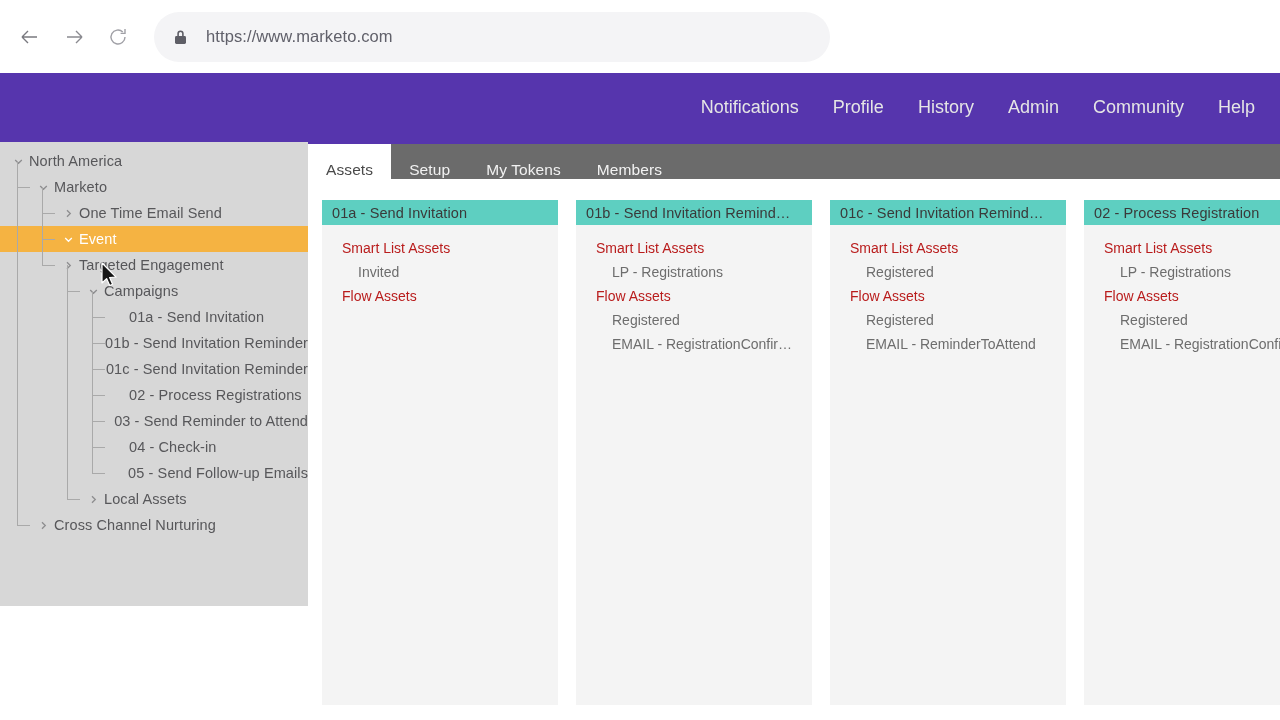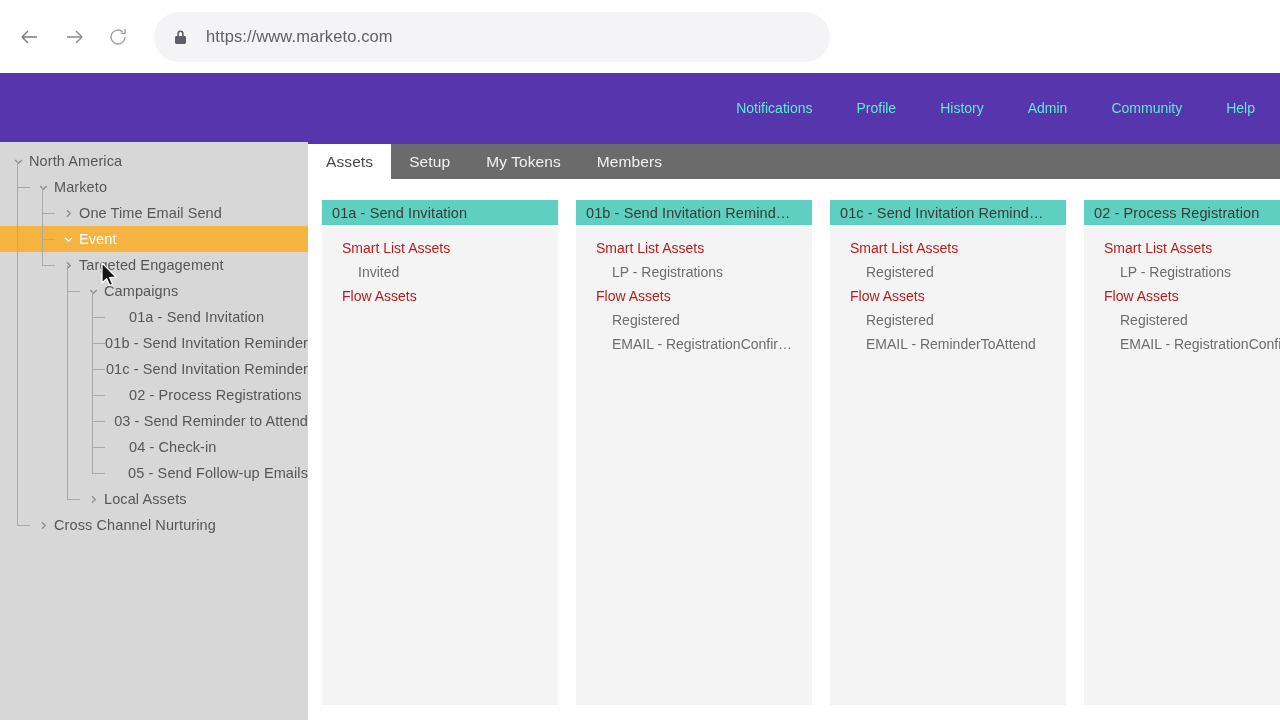--- a/index.html
+++ b/index.html
@@ -42,30 +42,30 @@
 
   
   .app-nav {
     position: absolute; top: 73px; left: 0;
     width: 1280px; height: 69px;
     background: #5635ad;
     display: flex; align-items: center; justify-content: flex-end;
     padding-right: 25px;
   }
   .app-nav-item {
-    color: #5eead4;
-    font-size: 14px;
-    margin-left: 44px;
+    color: #e5e5e5;
+    font-size: 18px;
+    margin-left: 34px;
     white-space: nowrap;
   }
 
   
   .sidebar {
     position: absolute; top: 142px; left: 0;
-    width: 308px; height: 578px;
+    width: 308px; height: 464px;
     background: #d7d7d7;
     overflow: hidden;
   }
   .tree { position: relative; padding-top: 6px; }
   .tree-row {
     position: relative;
     height: 26px;
     display: flex; align-items: center;
     white-space: nowrap;
   }
@@ -99,22 +99,22 @@
     background: #ffffff;
   }
   .tabbar {
     position: relative;
     height: 37px;
     background: #6b6b6b;
     display: flex; align-items: stretch;
     border-top: 2px solid #5635ad;
   }
   .tab {
-    display: flex; align-items: center;
-    padding: 12px 18px;
+    display: flex; align-items: flex-end;
+    padding: 0 18px;
     font-size: 15.5px;
     color: #f2f2f2;
     letter-spacing: .1px;
     white-space: nowrap;
   }
   .tab.active {
     background: #ffffff;
     color: #4a4a4a;
   }
   .cards {

